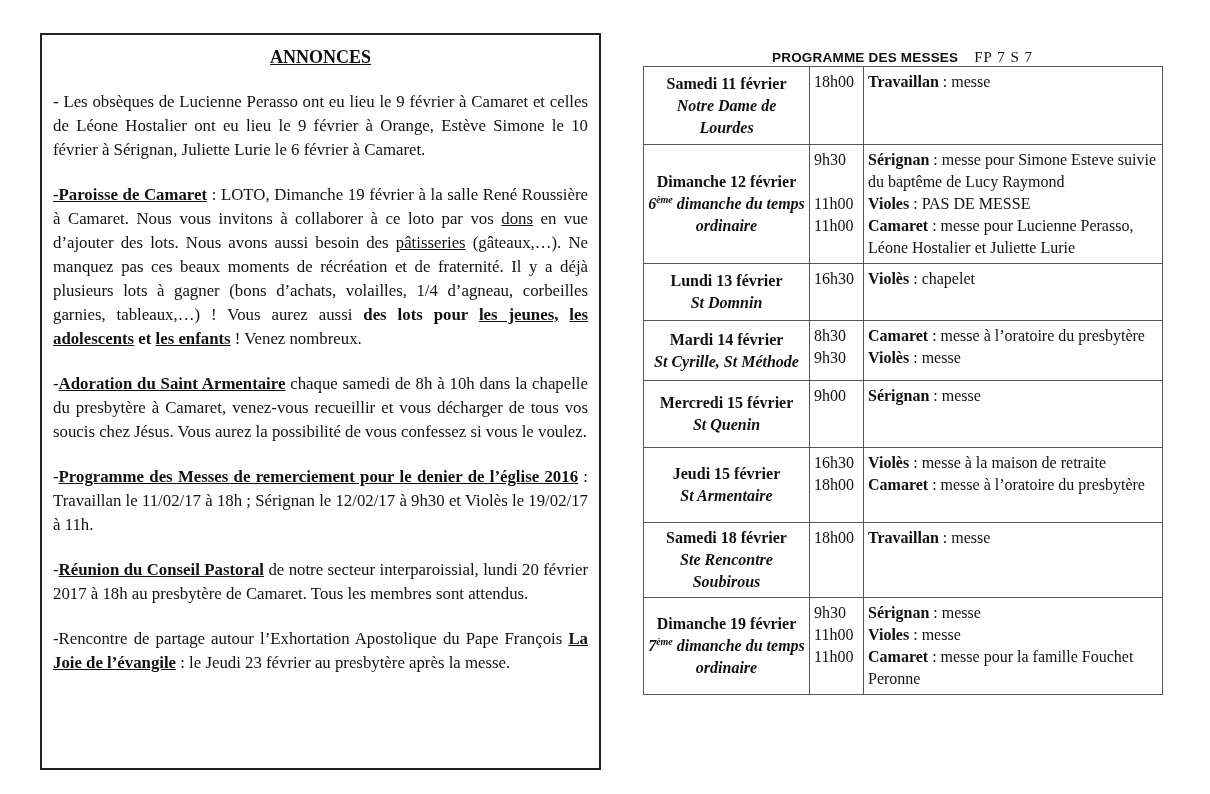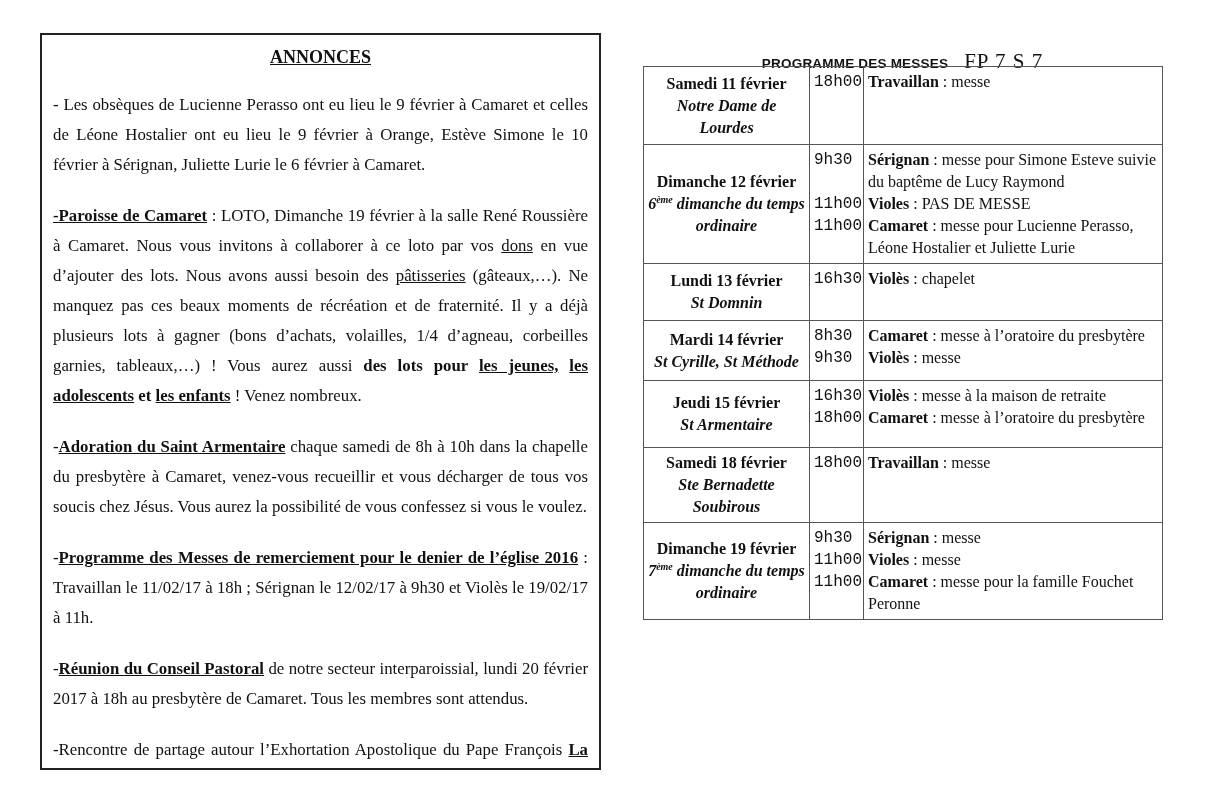--- a/index.html
+++ b/index.html
@@ -14,47 +14,47 @@
   .annonces-box{
     position:absolute; left:40px; top:33px; width:561px; height:737px;
     border:2px solid var(--box-border); box-sizing:border-box;
     padding:8px 11px 6px 11px; overflow:hidden;
   }
   .ann-title{
     text-align:center; font-weight:bold; text-decoration:underline;
     font-size:18px; line-height:24px; margin:2px 0 21px 0;
   }
   .ann-p{
-    margin:0 0 21px 0; font-size:16.8px; line-height:30px; text-align:justify;
+    margin:0 0 21px 0; font-size:16.8px; line-height:24px; text-align:justify;
   }
   .ann-p:last-child{margin-bottom:0;}
   .b{font-weight:bold;}
   .u{text-decoration:underline;}
   .sup{vertical-align:super; font-size:10px; line-height:0;}
   
   .prog-title{
     position:absolute; left:643px; top:49px; width:519px; text-align:center;
     font-family:"Liberation Sans", sans-serif; font-weight:bold; font-size:13.5px;
     letter-spacing:0.2px; white-space:nowrap;
   }
   .prog-title .ref{
-    font-family:"Liberation Serif", serif; font-weight:normal; font-size:21px;
+    font-family:"Liberation Serif", serif; font-weight:normal; font-size:15px;
     letter-spacing:1px; margin-left:16px;
   }
   table.messes{
     position:absolute; left:643px; top:66px; width:519px;
     border-collapse:collapse; table-layout:fixed;
   }
   table.messes td{
     border:1px solid var(--tbl-border); font-size:16px; line-height:22px;
     padding:4px 4px; overflow:hidden;
   }
   td.c-date{width:166px; text-align:center; font-weight:bold; vertical-align:middle;}
   td.c-date .subtitle{font-style:italic;}
-  td.c-time{width:54px; vertical-align:top; padding-top:10px; padding-left:6px;font-family:Liberation Mono, monospace;}
+  td.c-time{width:54px; vertical-align:top; padding-top:10px; padding-left:6px;}
   td.c-detail{width:299px; vertical-align:top; padding-top:10px; padding-left:8px; padding-right:4px;}
   td.c-time .time-line{height:22px;}
   td.c-detail p{margin:0;}
   table.messes tr:nth-child(1){height:78px;}
   table.messes tr:nth-child(2){height:115px;}
   table.messes tr:nth-child(3){height:57px;}
   table.messes tr:nth-child(4){height:60px;}
   table.messes tr:nth-child(5){height:67px;}
   table.messes tr:nth-child(6){height:75px;}
   table.messes tr:nth-child(7){height:58px;}
@@ -139,36 +139,48 @@
             <div class="time-line">8h30</div>
             <div class="time-line">9h30</div>
           </td>
           <td class="c-detail">
             <p><span class="b">Camaret</span><span> : messe à l’oratoire du presbytère</span></p>
             <p><span class="b">Violès</span><span> : messe</span></p>
           </td>
         </tr>
         <tr>
           <td class="c-date">
+            <div>Mercredi 15 février</div>
+            <div class="subtitle"><span>St Quenin</span></div>
+          </td>
+          <td class="c-time">
+            <div class="time-line">9h00</div>
+          </td>
+          <td class="c-detail">
+            <p><span class="b">Sérignan</span><span> : messe</span></p>
+          </td>
+        </tr>
+        <tr>
+          <td class="c-date">
             <div>Jeudi 15 février</div>
             <div class="subtitle"><span>St Armentaire</span></div>
           </td>
           <td class="c-time">
             <div class="time-line">16h30</div>
             <div class="time-line">18h00</div>
           </td>
           <td class="c-detail">
             <p><span class="b">Violès</span><span> : messe à la maison de retraite</span></p>
             <p><span class="b">Camaret</span><span> : messe à l’oratoire du presbytère</span></p>
           </td>
         </tr>
         <tr>
           <td class="c-date">
             <div>Samedi 18 février</div>
-            <div class="subtitle"><span>Ste Bernadette Soubirous</span></div>
+            <div class="subtitle"><span>Ste Rencontre Soubirous</span></div>
           </td>
           <td class="c-time">
             <div class="time-line">18h00</div>
           </td>
           <td class="c-detail">
             <p><span class="b">Travaillan</span><span> : messe</span></p>
           </td>
         </tr>
         <tr>
           <td class="c-date">

